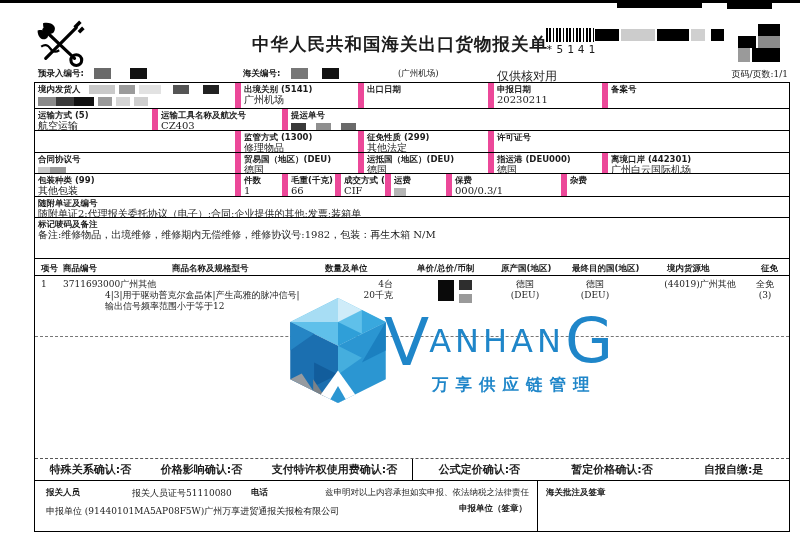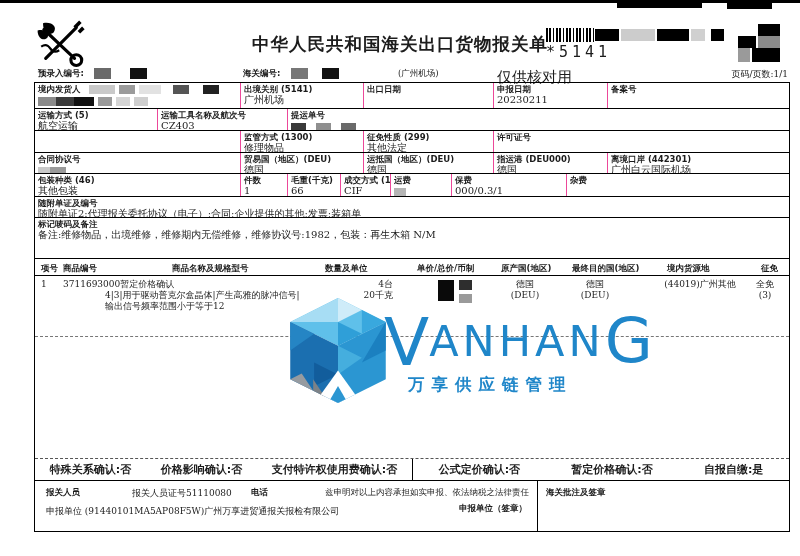--- a/index.html
+++ b/index.html
@@ -2,27 +2,27 @@
 <html><head>
 <meta charset="utf-8">
 <style>
   html,body{margin:0;padding:0;background:#fff;}
   .page{position:relative;width:800px;height:556px;background:#ffffff;overflow:hidden;
         font-family:"DejaVu Sans",sans-serif;color:#1c1c1c;}
   .abs{position:absolute;}
   
   .title{font-family:"DejaVu Serif","Liberation Serif",serif;font-weight:700;font-size:17.5px;letter-spacing:1px;}
   .barcode{width:48px;height:14px;background:repeating-linear-gradient(90deg,#000 0 2px,#fff 2px 3px,#000 3px 5px,#fff 5px 7px,#000 7px 8px,#fff 8px 10px);}
-  .barcode-text{font-family:"DejaVu Sans Mono",monospace;font-size:15px;letter-spacing:4px;}
+  .barcode-text{font-family:"DejaVu Sans Mono",monospace;font-size:11px;letter-spacing:4px;}
   .meta{font-size:8.5px;font-weight:700;}
   .meta-val{font-family:"DejaVu Serif",serif;font-weight:400;}
   
   .form{position:absolute;left:34px;top:82px;width:754px;height:448px;border:1.5px solid #000;box-sizing:content-box;background:transparent;}
   .frow{display:flex;width:100%;box-sizing:border-box;border-bottom:1px solid #000;}
-  .cell{box-sizing:border-box;border-right:1px solid #ec4899;padding:1px 3px;overflow:hidden;}
+  .cell{box-sizing:border-box;border-right:6px solid #ec4899;padding:1px 3px;overflow:hidden;}
   .cell:last-child{border-right:none;}
   .lab{font-size:8.5px;font-weight:700;line-height:10px;white-space:nowrap;}
   .val{font-family:"DejaVu Serif",serif;font-size:10px;line-height:11px;white-space:nowrap;}
   .rb{display:inline-block;height:9px;vertical-align:middle;margin-right:4px;}
   .rline{line-height:11px;margin-top:1px;}
   
   .ghead,.gbody{position:relative;}
   .gh{position:absolute;font-size:8.5px;font-weight:700;white-space:nowrap;}
   .gv{position:absolute;font-family:"DejaVu Serif",serif;font-size:9px;line-height:10px;white-space:nowrap;}
   .dash{position:absolute;left:0;width:100%;border-top:1px dashed #777;}
@@ -33,23 +33,23 @@
   .citem{font-size:11px;font-weight:700;white-space:nowrap;}
   
   .fleft{position:relative;box-sizing:border-box;border-right:1px solid #000;}
   .fright{position:relative;box-sizing:border-box;}
   .fl{position:absolute;font-size:8.5px;font-weight:700;white-space:nowrap;}
   .fv{position:absolute;font-family:"DejaVu Serif",serif;font-size:9px;white-space:nowrap;}
   
   .wm{position:absolute;left:288px;top:292px;width:380px;height:150px;z-index:10;pointer-events:none;}
   .wm-text{position:absolute;left:96px;top:18px;white-space:nowrap;display:flex;align-items:flex-start;}
   .wm-v{font-size:66px;line-height:66px;font-weight:400;}
-  .wm-mid{font-size:43px;line-height:43px;margin-top:10px;letter-spacing:4px;font-weight:400;}
+  .wm-mid{font-size:32px;line-height:43px;margin-top:10px;letter-spacing:4px;font-weight:400;}
   .wm-g{font-size:62px;line-height:62px;font-weight:400;}
-  .wm-sub{position:absolute;left:120px;top:82px;font-size:16.5px;font-weight:700;letter-spacing:7px;white-space:nowrap;}
+  .wm-sub{position:absolute;left:144px;top:82px;font-size:16.5px;font-weight:700;letter-spacing:7px;white-space:nowrap;}
 </style>
 </head>
 <body>
 
 <div class="page">
 
   <div class="abs" style="left:0;top:0;width:800px;height:3px;background:#000;"></div>
   <div class="abs" style="left:617px;top:0;width:85px;height:8px;background:#000;"></div>
   <div class="abs" style="left:727px;top:0;width:45px;height:9px;background:#000;"></div>
 
@@ -86,21 +86,21 @@
   <div class="abs" style="left:752px;top:48px;width:28px;height:14px;background:#000;"></div>
   <div class="abs" style="left:738px;top:48px;width:12px;height:14px;background:#9a9a9a;"></div>
 
   <div class="abs meta" style="left:38px;top:68px;">预录入编号:</div>
   <div class="abs" style="left:94px;top:68px;width:17px;height:11px;background:#6a6a6a;"></div>
   <div class="abs" style="left:130px;top:68px;width:17px;height:11px;background:#121212;"></div>
   <div class="abs meta" style="left:243px;top:68px;">海关编号:</div>
   <div class="abs" style="left:291px;top:68px;width:17px;height:11px;background:#777777;"></div>
   <div class="abs" style="left:322px;top:68px;width:17px;height:11px;background:#121212;"></div>
   <div class="abs meta meta-val" style="left:398px;top:68px;">(广州机场)</div>
-  <div class="abs meta" style="left:497px;top:68px;font-weight:400;font-family:'DejaVu Serif',serif;font-size:15px;">仅供核对用</div>
+  <div class="abs meta" style="left:497px;top:68px;font-weight:400;font-family:'DejaVu Serif',serif;font-size:12px;">仅供核对用</div>
   <div class="abs meta" style="left:700px;top:68px;width:88px;text-align:right;font-weight:400;font-family:'DejaVu Serif',serif;font-size:9px;">页码/页数:1/1</div>
 
   <div class="form">
 
     <div class="frow" style="height:26px;">
       <div class="cell" style="width:206px;">
         <div class="lab" style="display:flex;align-items:center;">
           <span>境内发货人</span>
           <span style="margin-left:8px;">
             <span class="rb" style="width:26px;background:#c9c9c9;"></span><span class="rb" style="width:16px;background:#9b9b9b;"></span><span class="rb" style="width:22px;background:#e2e2e2;"></span><span class="rb" style="width:16px;background:#555;margin-left:8px;"></span><span class="rb" style="width:16px;background:#222;margin-left:10px;"></span>
@@ -191,21 +191,21 @@
         <div class="val">德国</div>
       </div>
       <div class="cell" style="flex:1;">
         <div class="lab">离境口岸 (442301)</div>
         <div class="val">广州白云国际机场</div>
       </div>
     </div>
 
     <div class="frow" style="height:23px;">
       <div class="cell" style="width:206px;">
-        <div class="lab">包装种类 (46)</div>
+        <div class="lab">包装种类 (99)</div>
         <div class="val">其他包装</div>
       </div>
       <div class="cell" style="width:47px;">
         <div class="lab">件数</div>
         <div class="val">1</div>
       </div>
       <div class="cell" style="width:53px;">
         <div class="lab">毛重(千克)</div>
         <div class="val">66</div>
       </div>
@@ -248,21 +248,21 @@
       <span class="gh" style="left:290px;top:4px;font-family:Liberation Serif, serif;">数量及单位</span>
       <span class="gh" style="left:382px;top:4px;">单价/总价/币制</span>
       <span class="gh" style="left:466px;top:4px;">原产国(地区)</span>
       <span class="gh" style="left:537px;top:4px;">最终目的国(地区)</span>
       <span class="gh" style="left:632px;top:4px;">境内货源地</span>
       <span class="gh" style="left:726px;top:4px;">征免</span>
     </div>
 
     <div class="gbody" style="height:182px;">
       <span class="gv" style="left:6px;top:3px;">1</span>
-      <span class="gv" style="left:28px;top:3px;"><span>3711693000</span><span>暂定价格确认</span></span>
+      <span class="gv" style="left:28px;top:3px;"><span>3711693000</span><span>广州其他</span></span>
       <span class="gv" style="left:70px;top:14px;">4|3|用于驱动普克尔盒晶体|产生高雅的脉冲信号|</span>
       <span class="gv" style="left:70px;top:25px;">输出信号频率范围小于等于12</span>
       <span class="gv" style="left:280px;top:3px;width:78px;text-align:right;">4台</span>
       <span class="gv" style="left:280px;top:14px;width:78px;text-align:right;">20千克</span>
       <div class="abs" style="left:403px;top:4px;width:16px;height:21px;background:#0a0a0a;"></div>
       <div class="abs" style="left:424px;top:4px;width:13px;height:10px;background:#2e2e2e;"></div>
       <div class="abs" style="left:424px;top:18px;width:13px;height:9px;background:#9a9a9a;"></div>
       <span class="gv" style="left:455px;top:3px;width:70px;text-align:center;">德国</span>
       <span class="gv" style="left:455px;top:14px;width:70px;text-align:center;">(DEU)</span>
       <span class="gv" style="left:525px;top:3px;width:70px;text-align:center;">德国</span>

